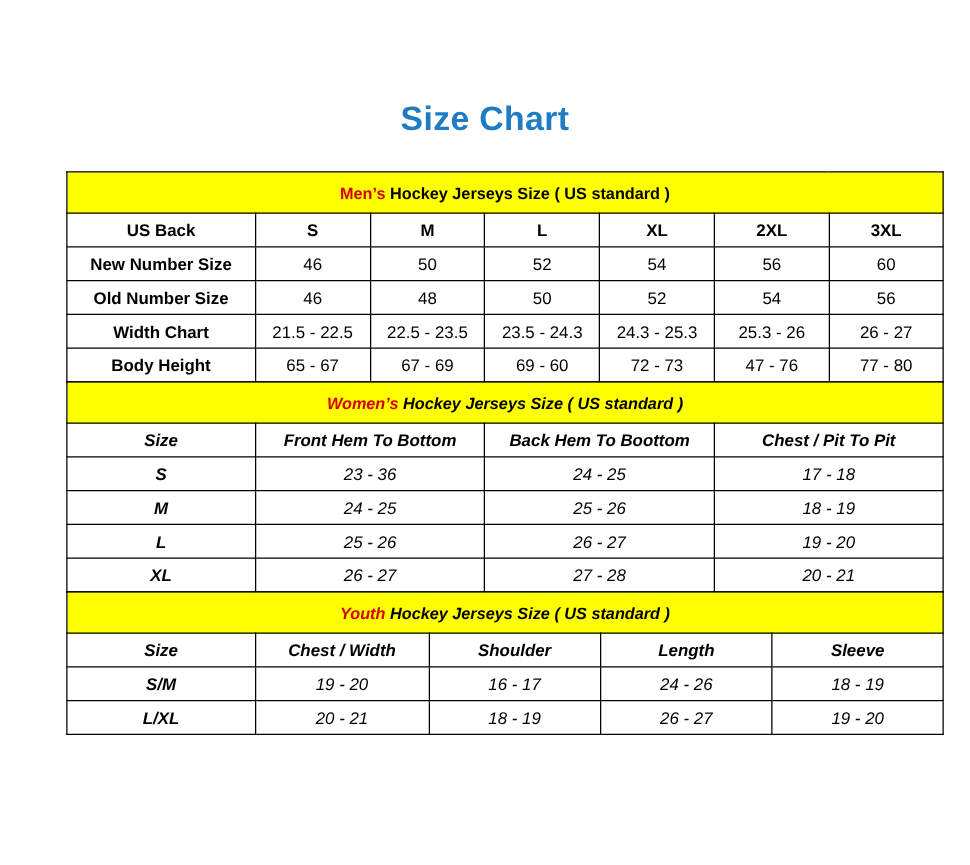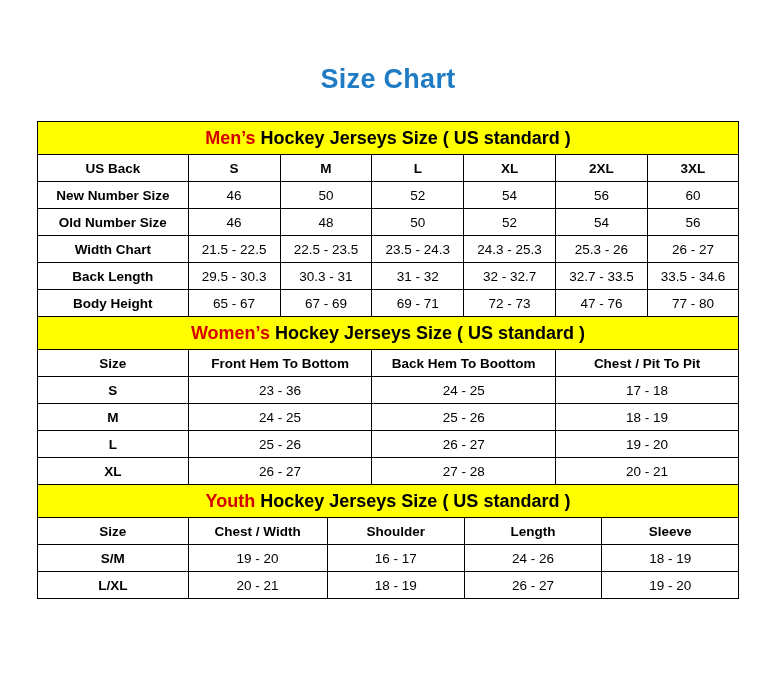--- a/index.html
+++ b/index.html
@@ -12,21 +12,21 @@
     height: 692px;
     font-family: "Liberation Sans", sans-serif;
     color: #000000;
     position: relative;
     overflow: hidden;
   }
   .page {
     width: 776px;
     height: 692px;
     box-sizing: border-box;
-    padding: 0;
+    padding: 16px;
   }
   .title {
     text-align: center;
     color: #1f7cc4;
     font-size: 27px;
     font-weight: bold;
     margin: 0;
     padding-top: 66px;
     line-height: 1;
     letter-spacing: 0.3px;
@@ -45,34 +45,35 @@
     font-size: 13.5px;
     text-align: center;
     padding: 0;
     height: 26px;
     vertical-align: middle;
     font-weight: normal;
   }
   .banner td {
     background: #ffff00;
     font-weight: bold;
-    font-size: 18px;
+    font-size: 13px;
     height: 32px;
   }
   .banner .accent {
     color: #d40000;
   }
   .hdr td {
     font-weight: bold;
   }
   .lbl {
     font-weight: bold;
   }
   table + table {
     margin-top: -1px;
+    font-style: italic;
   }
 </style>
 </head>
 <body>
 
 <div class="page">
 
   <h1 class="title">Size Chart</h1>
 
   <div class="tables-wrap">
@@ -121,33 +122,24 @@
         <tr>
           <td class="lbl">Width Chart</td>
           <td>21.5 - 22.5</td>
           <td>22.5 - 23.5</td>
           <td>23.5 - 24.3</td>
           <td>24.3 - 25.3</td>
           <td>25.3 - 26</td>
           <td>26 - 27</td>
         </tr>
         <tr>
-          <td class="lbl">Back Length</td>
-          <td>29.5 - 30.3</td>
-          <td>30.3 - 31</td>
-          <td>31 - 32</td>
-          <td>32 - 32.7</td>
-          <td>32.7 - 33.5</td>
-          <td>33.5 - 34.6</td>
-        </tr>
-        <tr>
           <td class="lbl">Body Height</td>
           <td>65 - 67</td>
           <td>67 - 69</td>
-          <td>69 - 71</td>
+          <td>69 - 60</td>
           <td>72 - 73</td>
           <td>47 - 76</td>
           <td>77 - 80</td>
         </tr>
       </tbody>
     </table>
 
     <table>
       <colgroup>
         <col style="width:21.5%">

